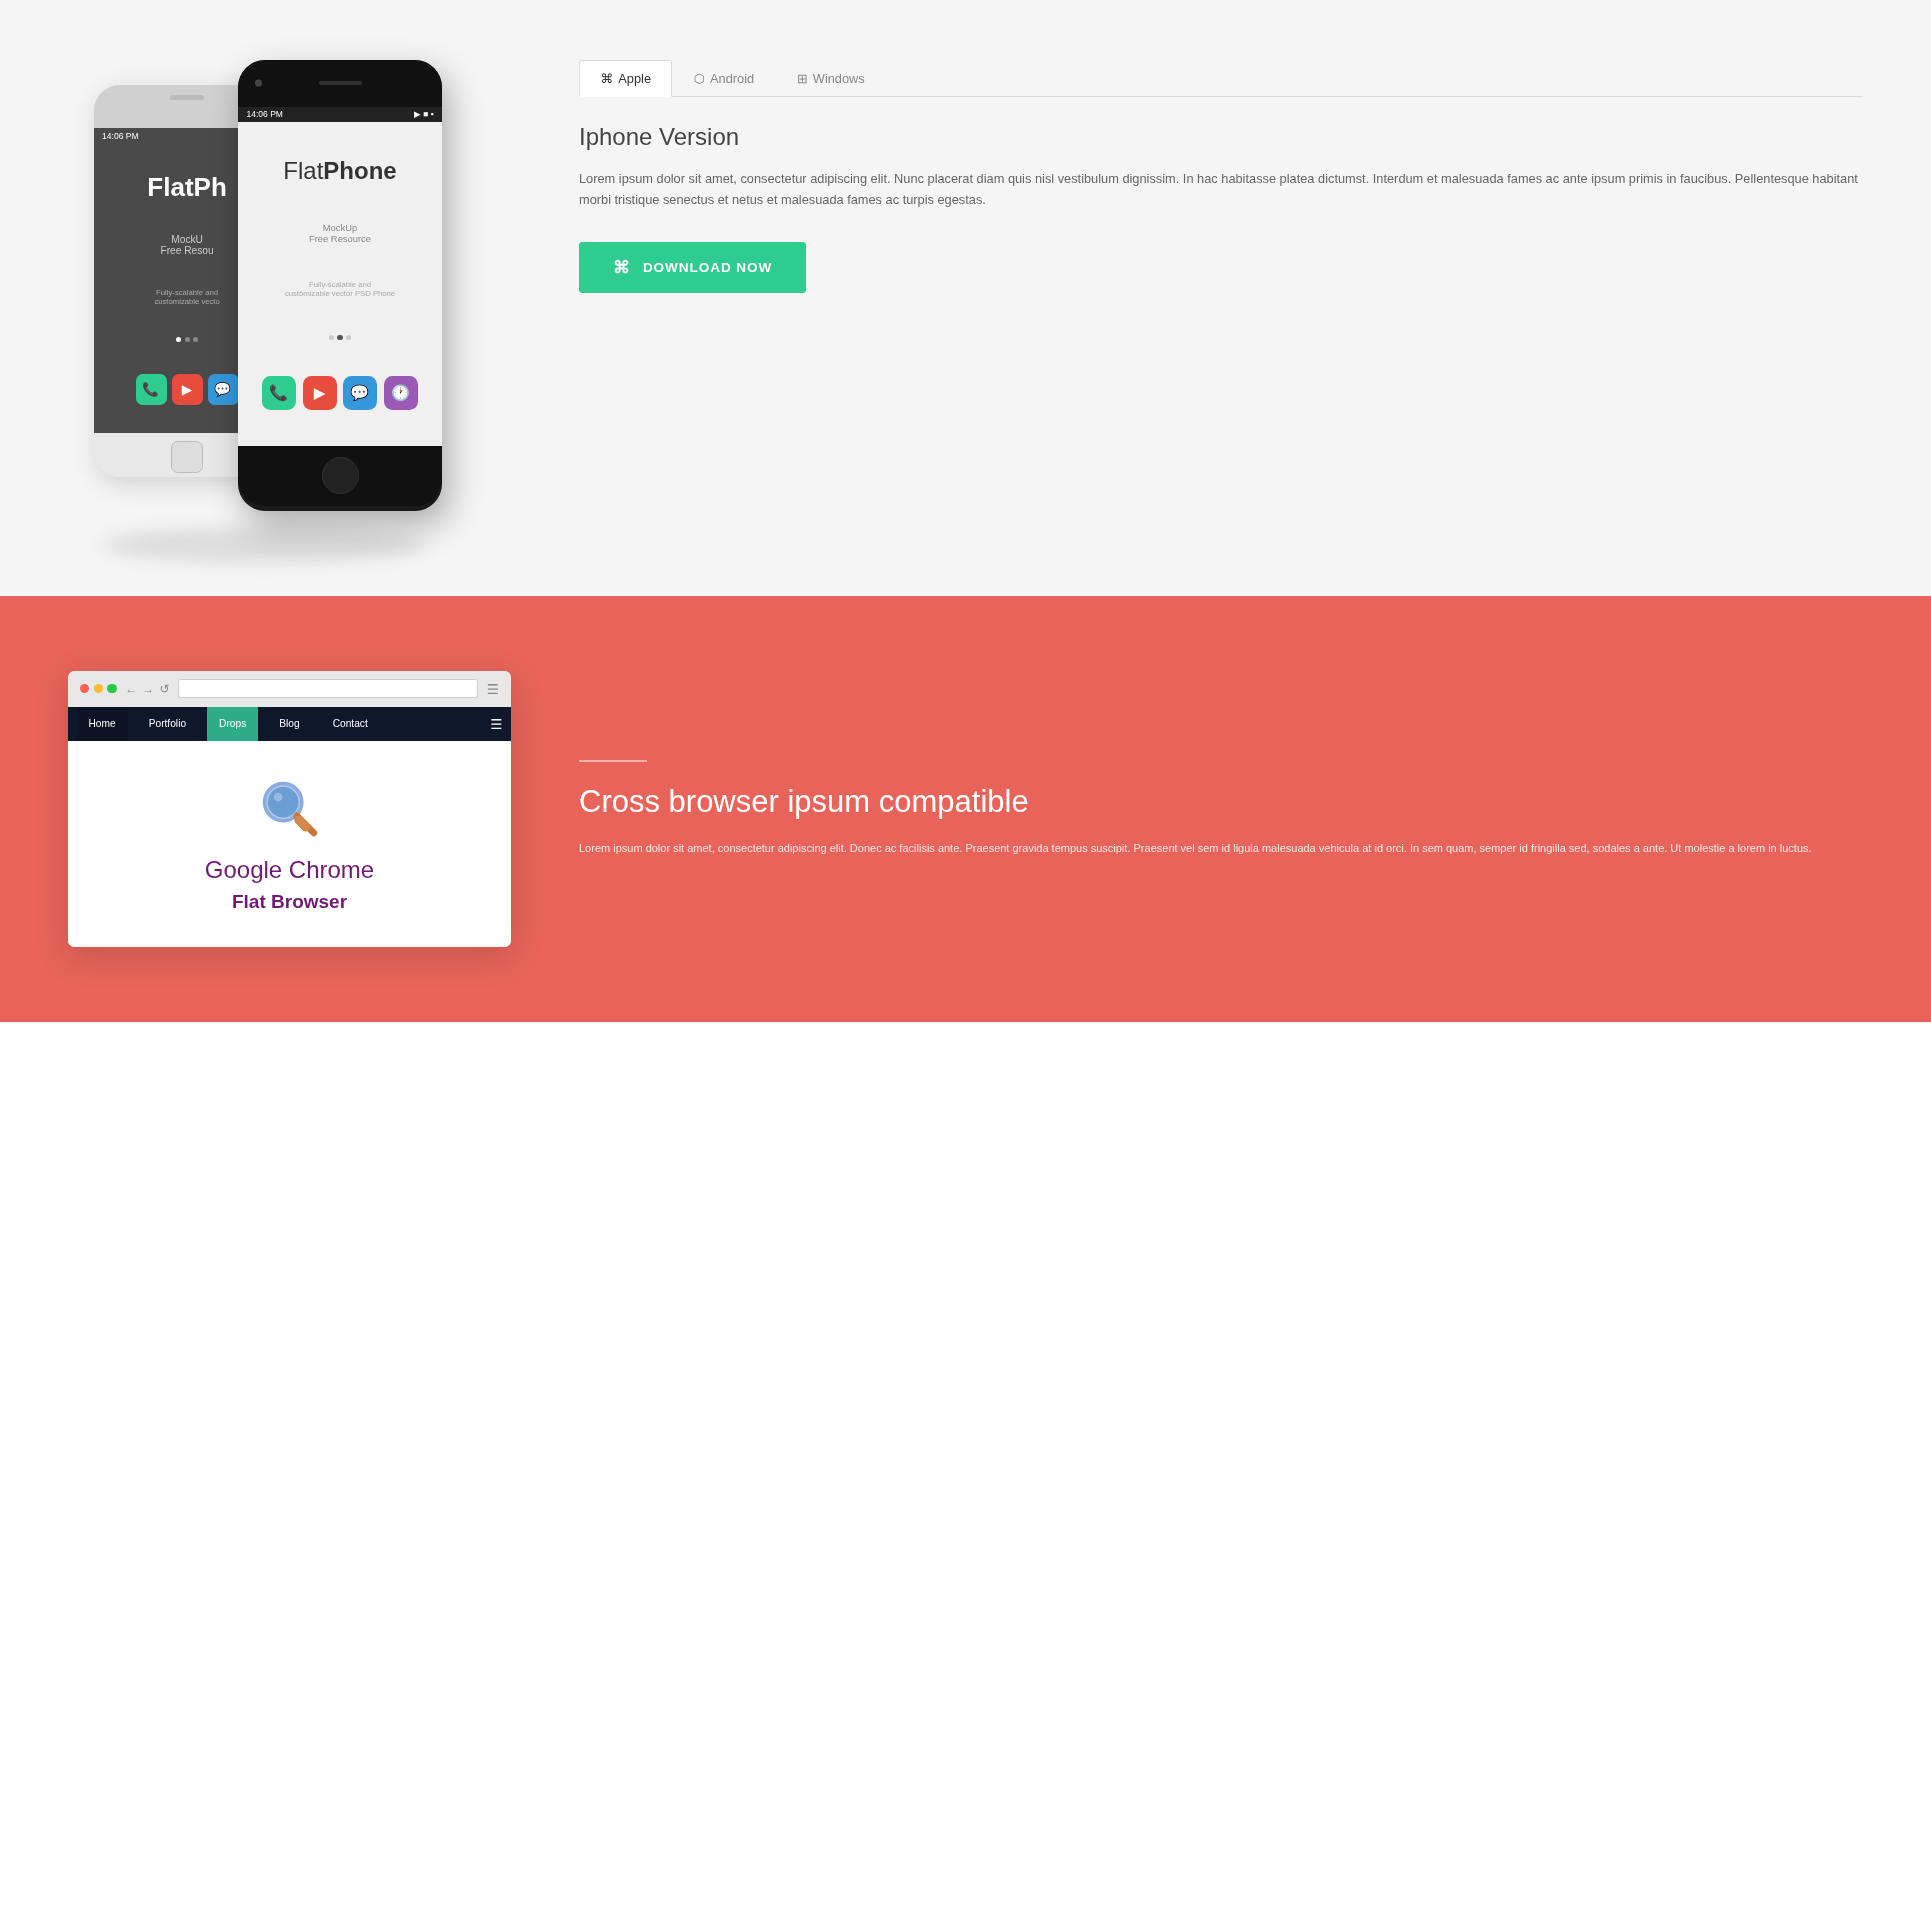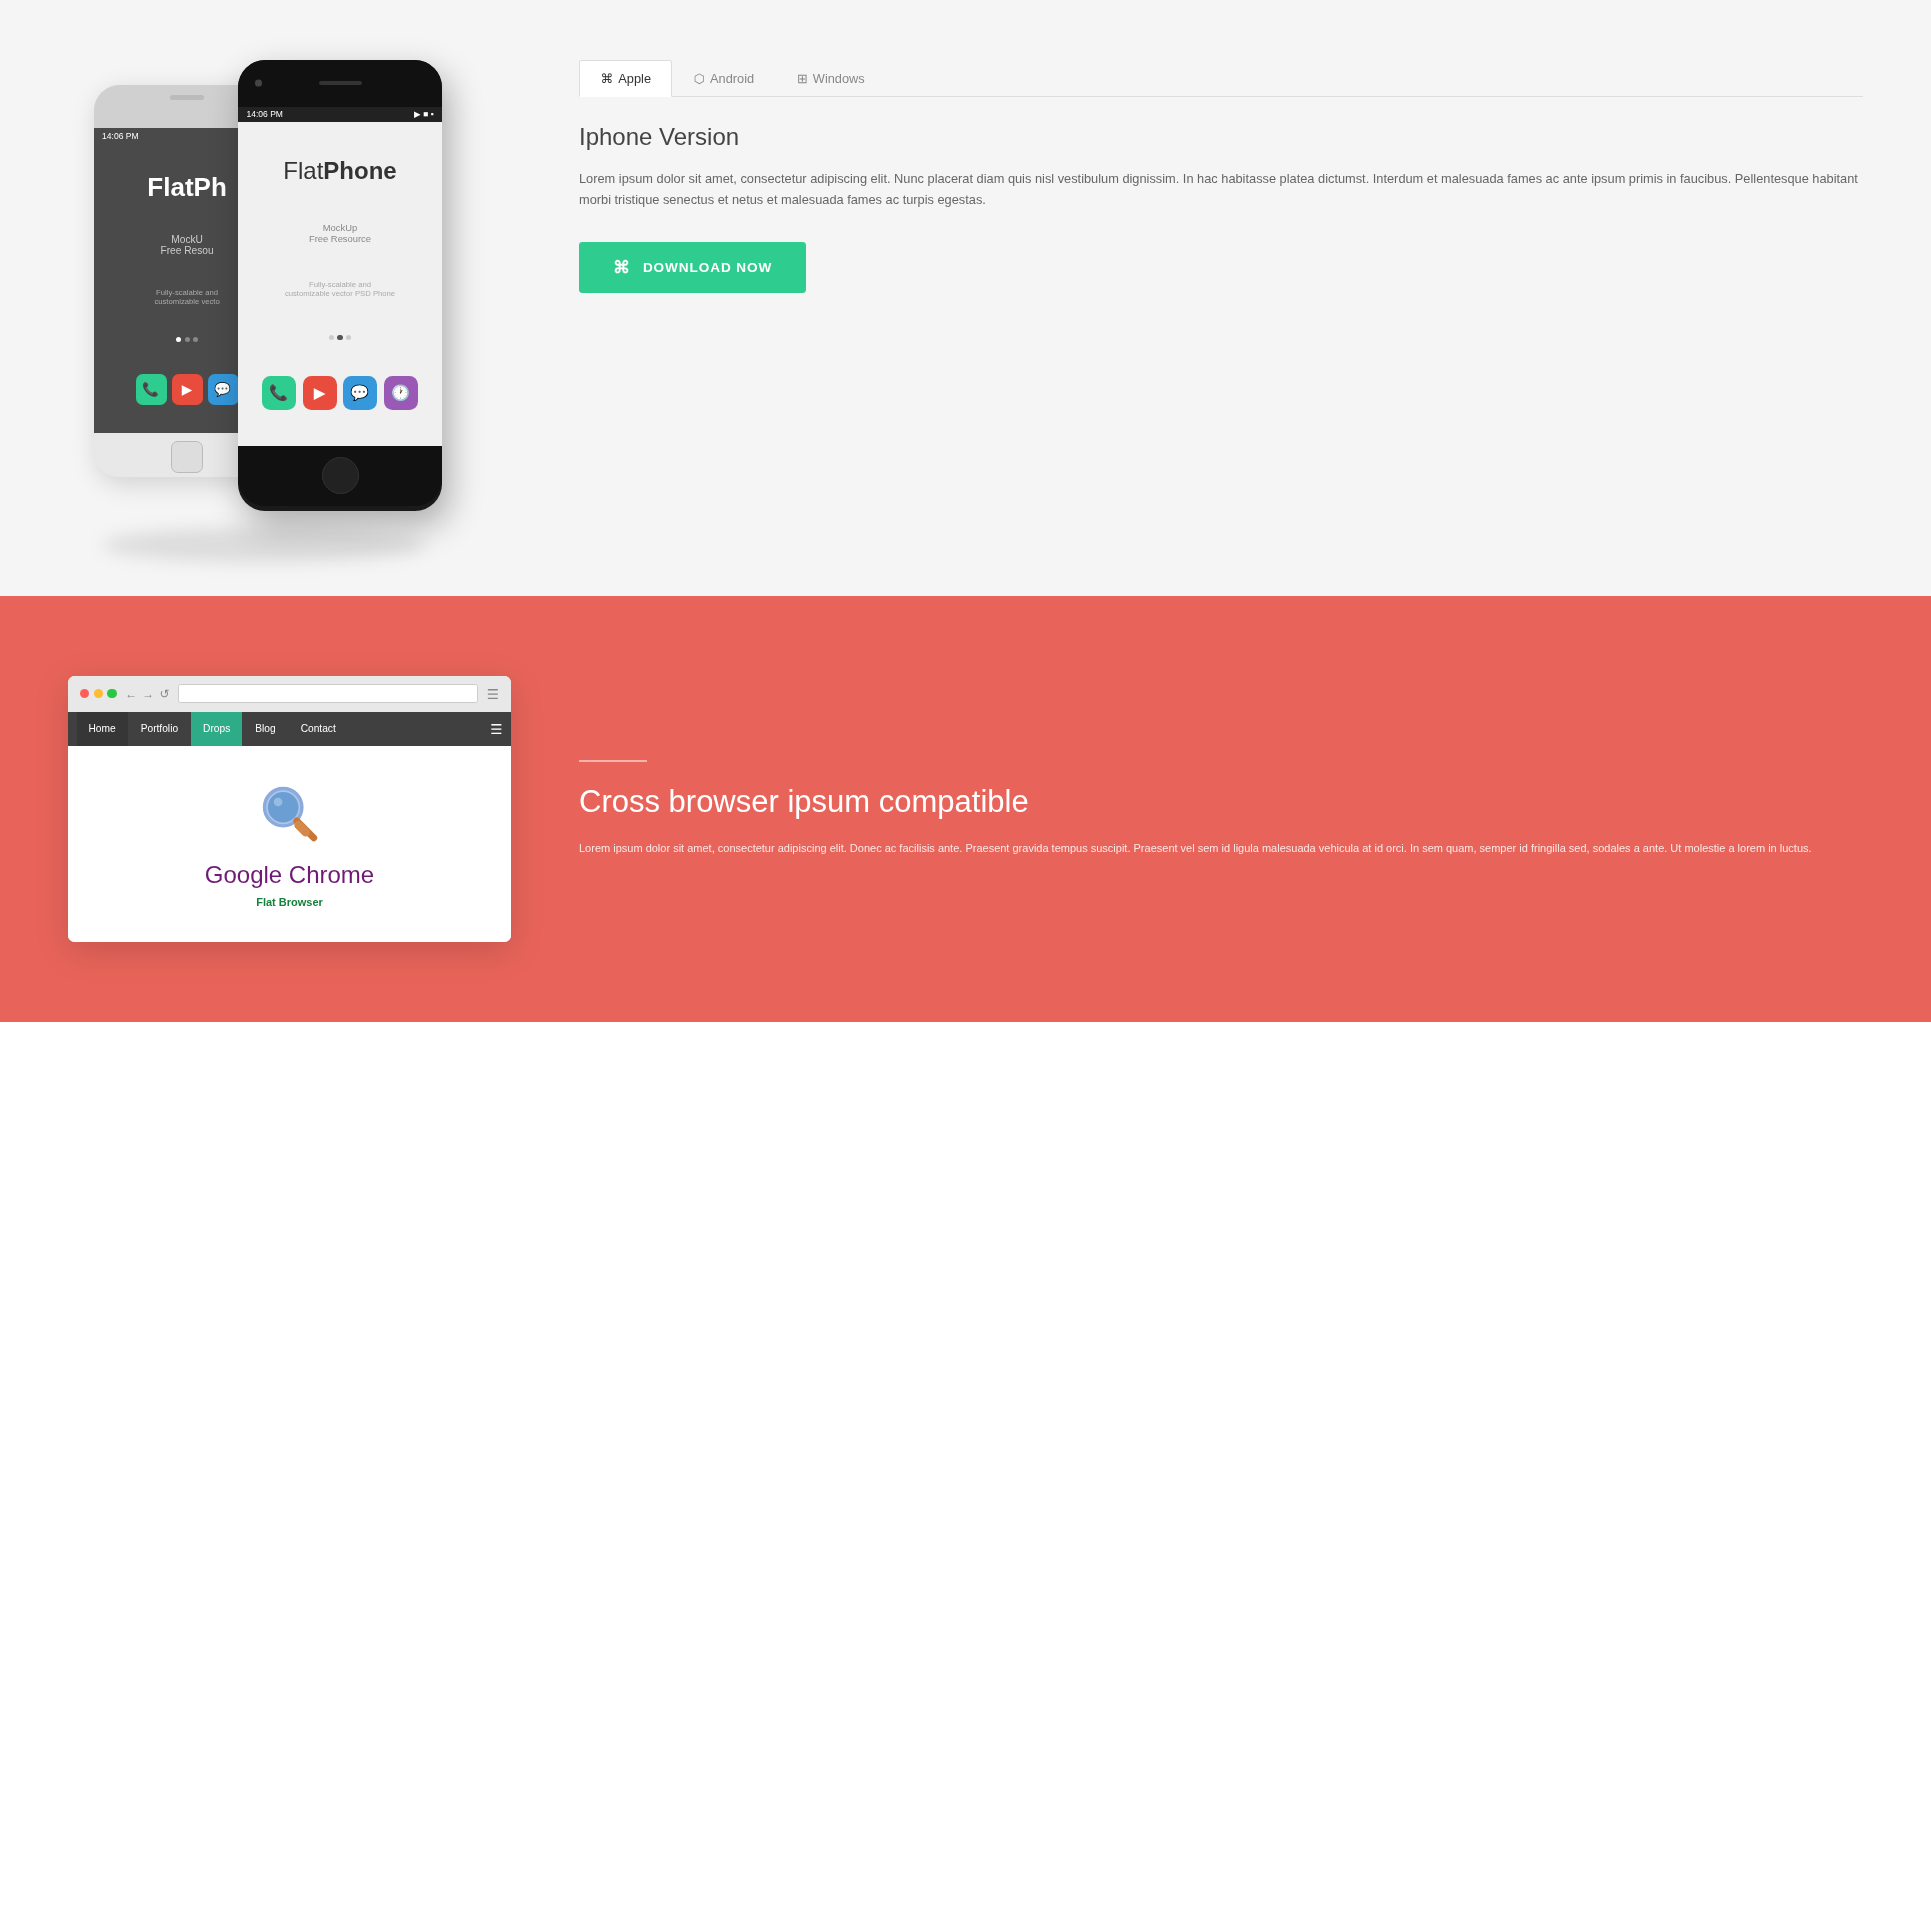--- a/index.html
+++ b/index.html
@@ -362,26 +362,26 @@
       height: 19px;
       padding: 0 5.1px;
       font-size: 9.4px;
       color: #666;
     }
     .browser-menu-icon {
       color: #888;
       font-size: 13.6px;
     }
     .browser-navbar {
-      background: #404040;
+      background: #0f172a;
       display: flex;
       align-items: center;
       padding: 0 8.5px;
       height: 34px;
-      gap: 1px;
+      gap: 9px;
     }
     .browser-nav-item {
       padding: 0 12px;
       color: white;
       font-size: 10.2px;
       cursor: pointer;
       height: 100%;
       display: flex;
       align-items: center;
     }
@@ -409,22 +409,22 @@
       height: 68px;
       margin-bottom: 13.6px;
     }
     .browser-app-name {
       font-size: 24px;
       color: #701a75;
       font-weight: 300;
       margin-bottom: 6.8px;
     }
     .browser-app-sub {
-      font-size: 11px;
-      color: #15803d;
+      font-size: 19px;
+      color: #701a75;
       font-weight: 600;
     }
 
     
     .coral-content {
       flex: 1;
     }
     .coral-divider {
       width: 68px;
       height: 1.7px;

